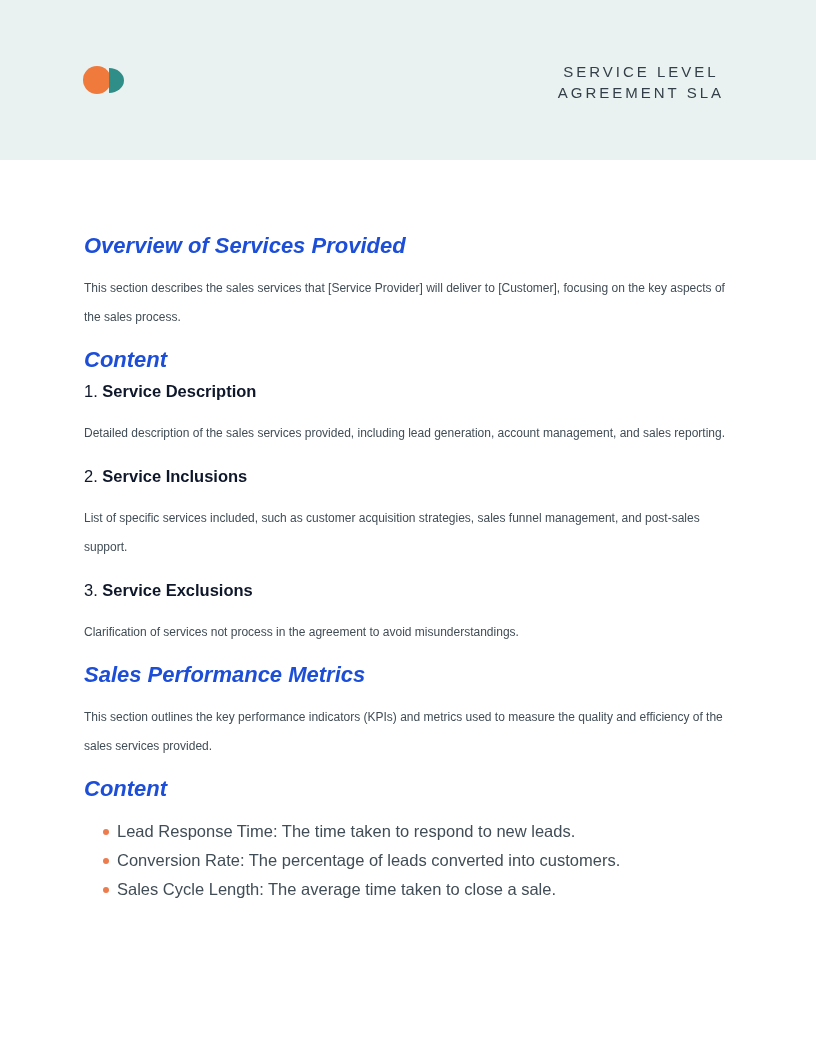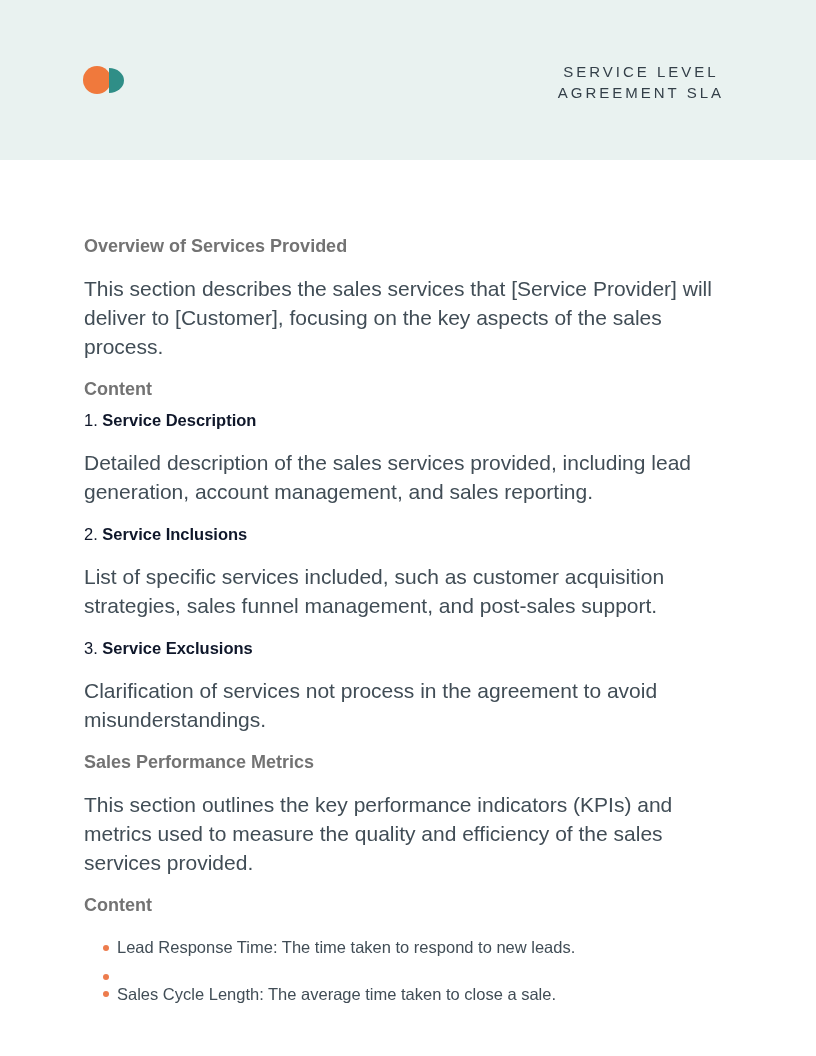--- a/index.html
+++ b/index.html
@@ -53,29 +53,30 @@
     color: #333F48;
     white-space: nowrap;
   }
   
   .content {
     padding: 74px 80px 0 84px;
     color: #414D56;
   }
   .section-heading {
     margin: 10px 0 7px 0;
-    font-size: 18px;
+    font-size: 22px;
     line-height: 24px;
     font-weight: 700;
-    color: #737373;
+    color: #1d4ed8;
+    font-style: italic;
   }
   .section-heading.first { margin-top: 0; }
   .body-para {
     margin: 16px 0 16px 0;
-    font-size: 21px;
+    font-size: 12px;
     line-height: 29px;
     font-weight: 400;
     color: #414D56;
   }
   .numbered-heading {
     margin: 0 0 7px 0;
     font-size: 16.5px;
     line-height: 24px;
     color: #0f172a;
   }
@@ -146,20 +147,21 @@
 
     <h2 class="section-heading">Content</h2>
 
     <ul class="bullet-list">
       <li class="bullet-item">
         <span class="bullet-dot"></span>
         <span>Lead Response Time: The time taken to respond to new leads.</span>
       </li>
       <li class="bullet-item">
         <span class="bullet-dot"></span>
+        <span>Conversion Rate: The percentage of leads converted into customers.</span>
       </li>
       <li class="bullet-item">
         <span class="bullet-dot"></span>
         <span>Sales Cycle Length: The average time taken to close a sale.</span>
       </li>
     </ul>
 
   </div>
 </div>
 

